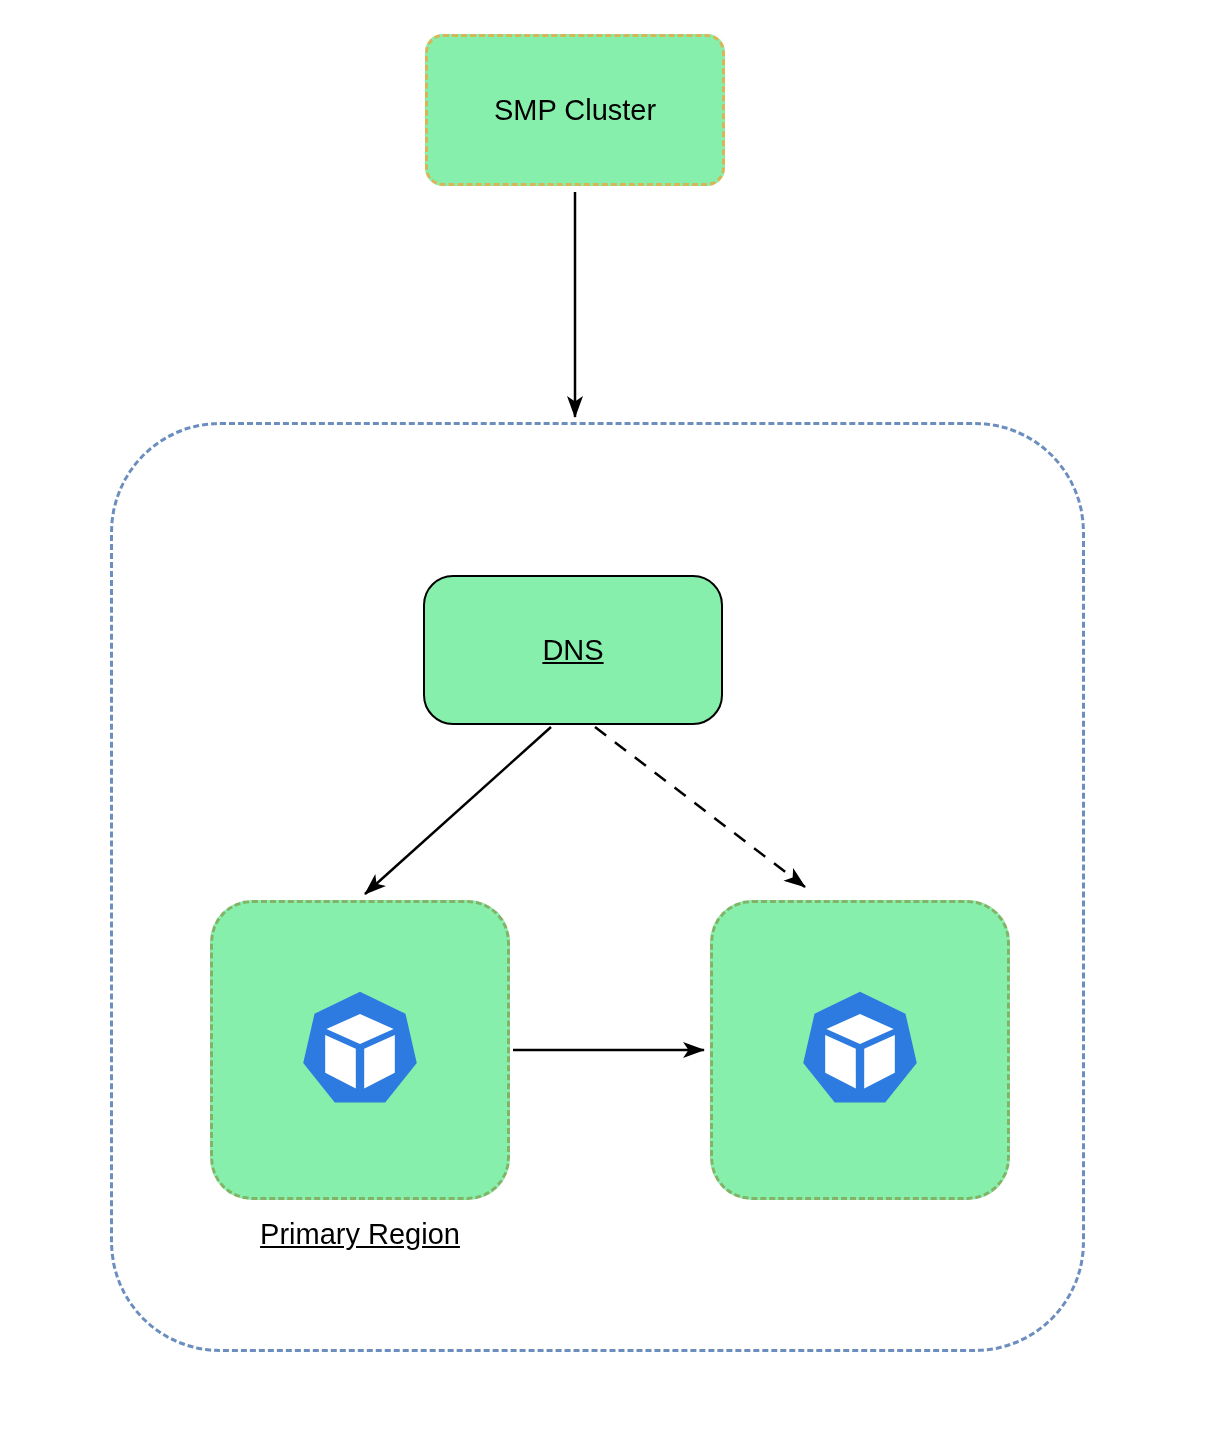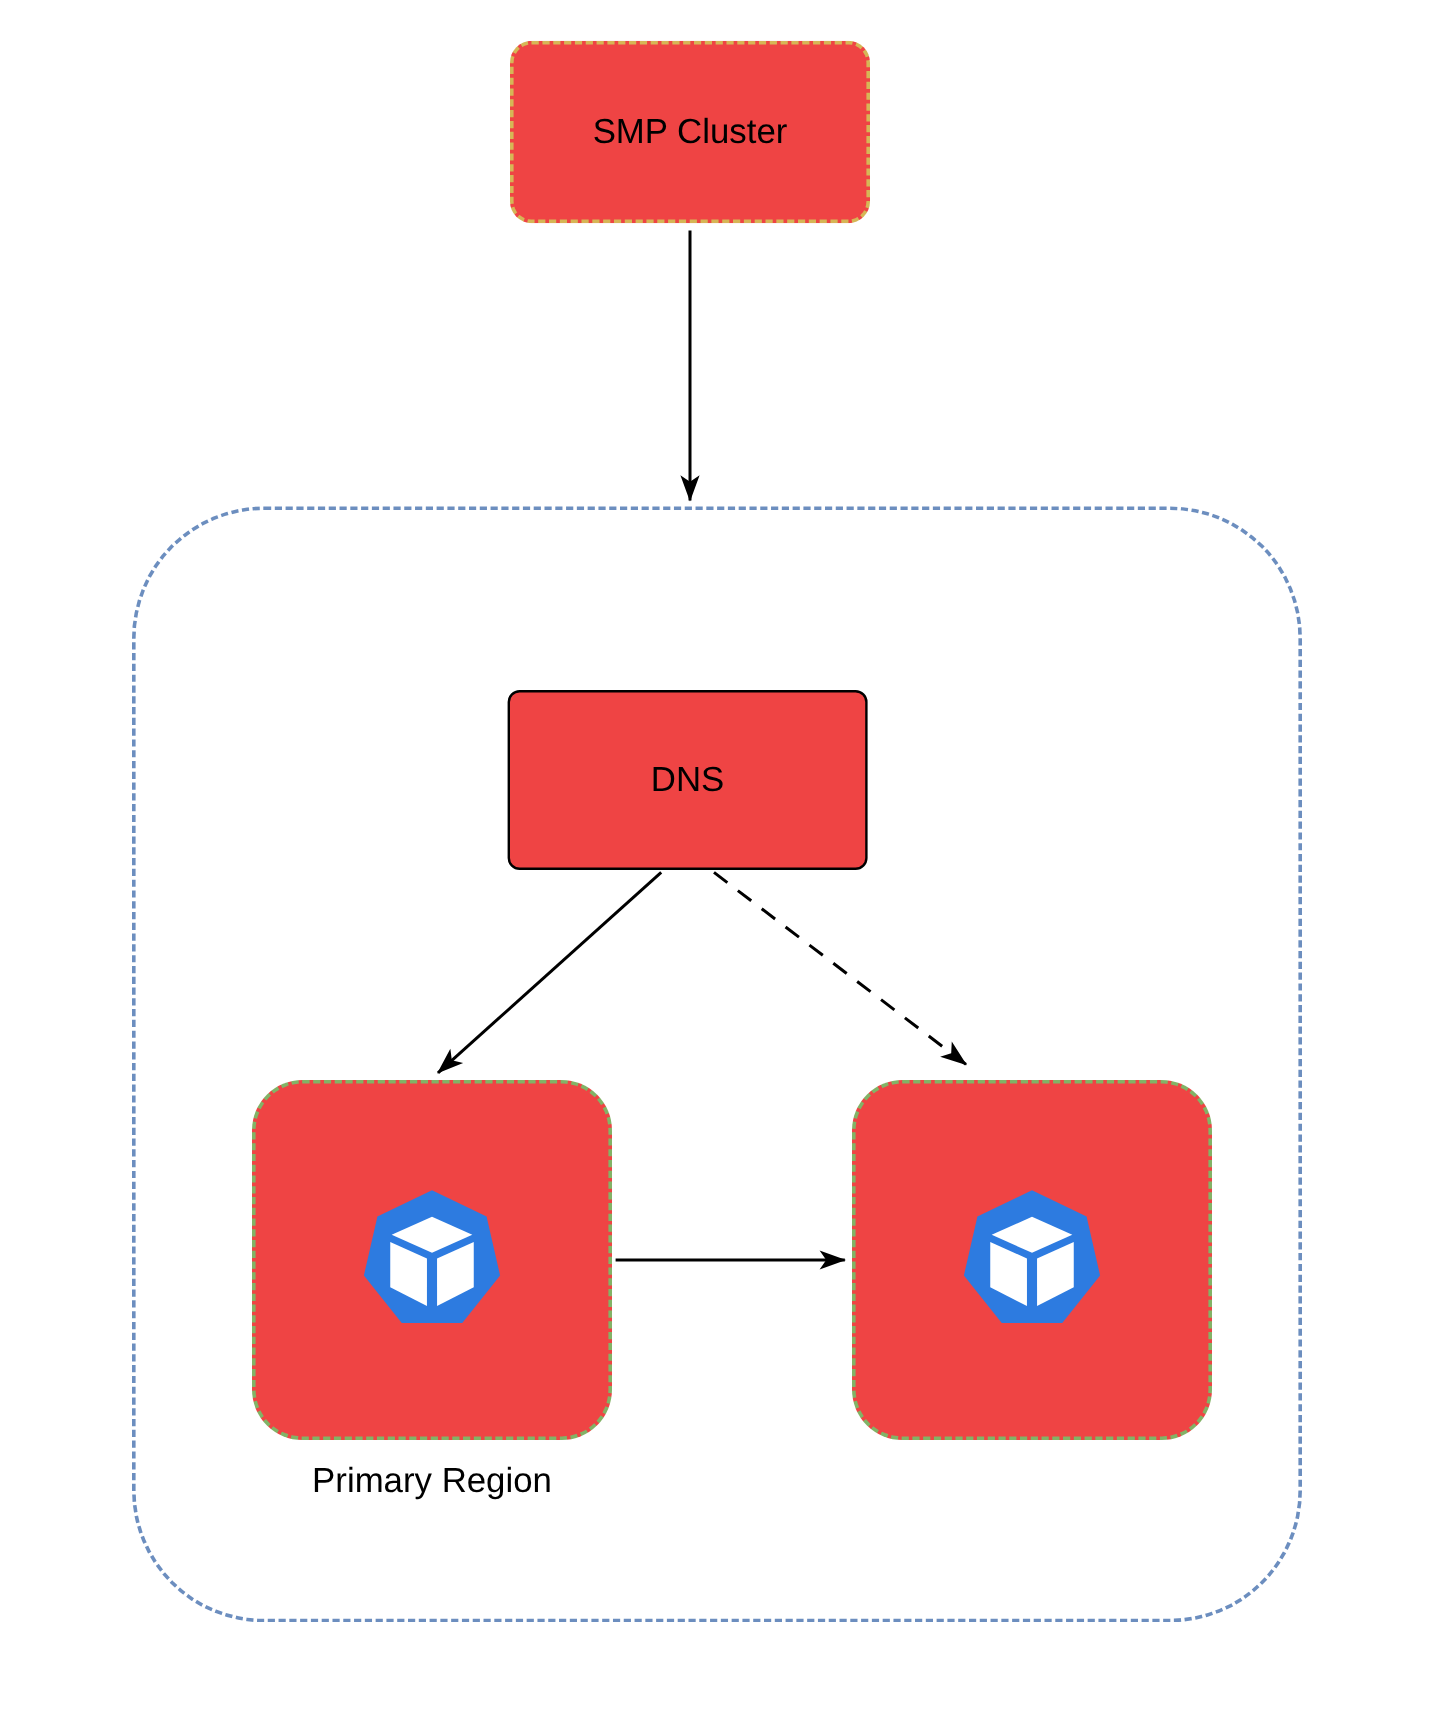--- a/index.html
+++ b/index.html
@@ -8,53 +8,55 @@
     width:1210px;height:1440px;
     background:#ffffff;
     font-family:"Liberation Sans",sans-serif;
     color:#000;
     overflow:hidden;
   }
   .node{
     position:absolute;
     display:flex;align-items:center;justify-content:center;
     box-sizing:border-box;
-    background:#ef4444;
+    background:#86efac;
     font-size:29px;
     line-height:1.2;
     text-align:center;
   }
   #smp-cluster-box{
     left:425px;top:34px;width:300px;height:152px;
     border:3px dashed var(--smp-border,#D6B656);
     border-radius:18px;
   }
   #region-container{
     left:110px;top:422px;width:975px;height:930px;
     border:3px dashed var(--container-border,#6C8EBF);
     border-radius:110px;
     background:transparent;
   }
   #dns-box{
     left:423px;top:575px;width:300px;height:150px;
     border:2.5px solid #000000;
-    border-radius:10px;
+    border-radius:30px;
+    text-decoration:underline;
   }
   .region-box{
     width:300px;height:300px;
     border:3px dashed var(--region-border,#82B366);
     border-radius:42px;
   }
   #primary-region-box{left:210px;top:900px;}
   #secondary-region-box{left:710px;top:900px;}
   .region-label{
     position:absolute;
     width:300px;
     text-align:center;
     font-size:29px;
+    text-decoration:underline;
   }
   #primary-region-label{left:210px;top:1218px;}
   #secondary-region-label{left:710px;top:1218px;}
   #arrow-layer{
     position:absolute;left:0;top:0;width:1210px;height:1440px;
     pointer-events:none;
   }
   .edge{stroke:var(--arrow,#000000);stroke-width:2.5;fill:none;}
   .edge.dashed{stroke-dasharray:14 11;}
   .arrowhead{fill:var(--arrow,#000000);}

